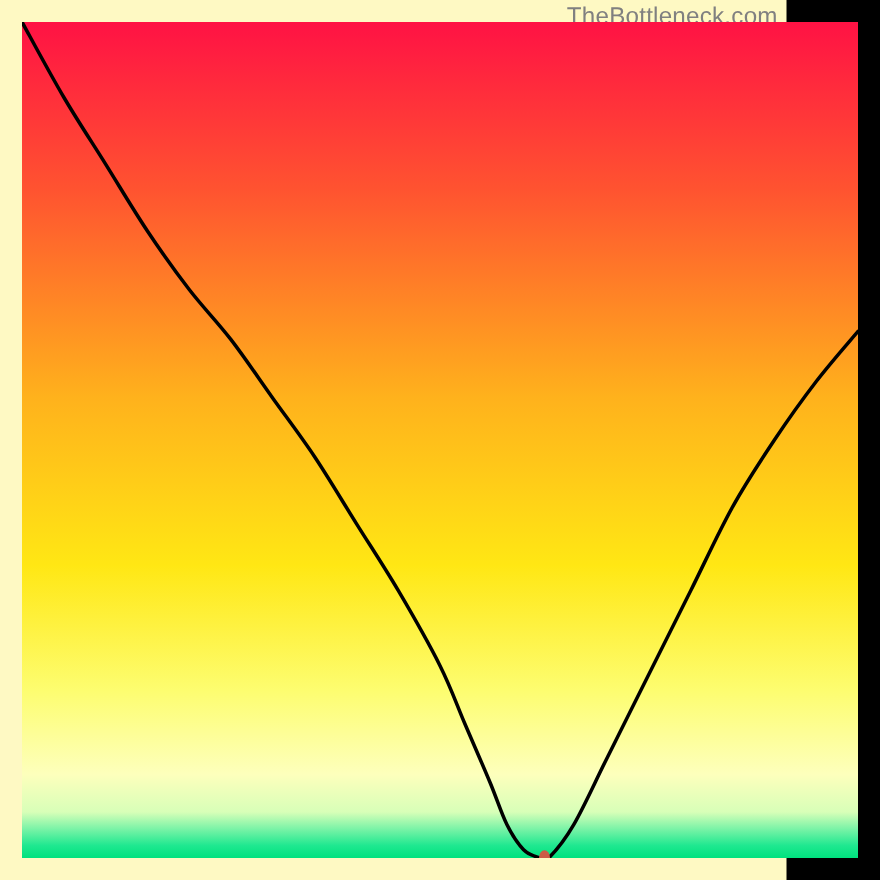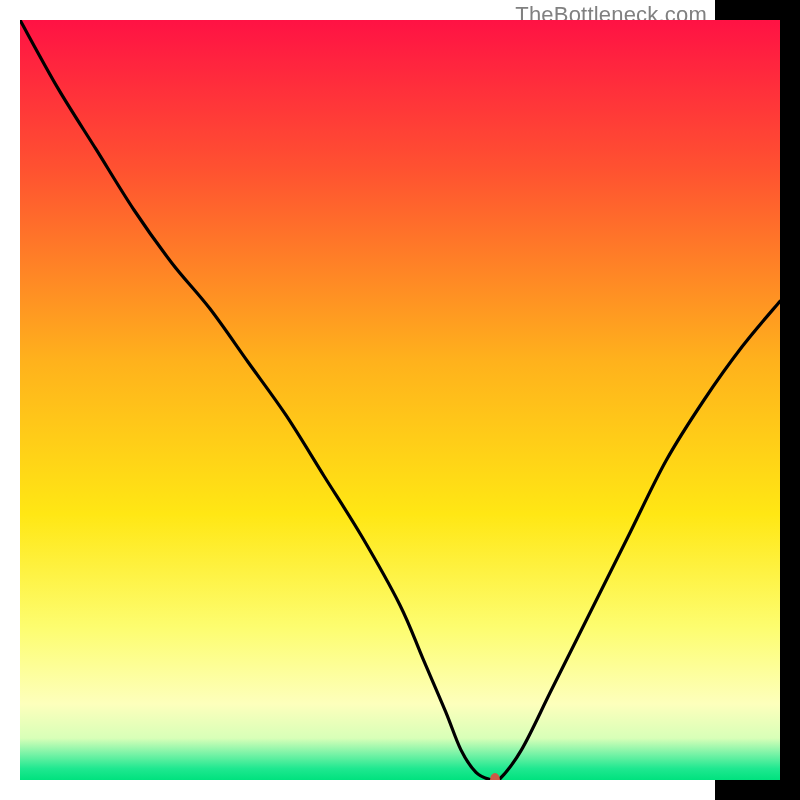--- a/index.html
+++ b/index.html
@@ -7,21 +7,21 @@
     padding: 0;
     width: 800px;
     height: 800px;
     background: #000;
     font-family: Arial, Helvetica, sans-serif;
   }
   .frame {
     position: relative;
     width: 715px;
     height: 800px;
-    background: #ffffff;
+    background: #fef9c3;
   }
   .plot-area {
     position: absolute;
     left: 20px;
     top: 20px;
     width: 760px;
     height: 760px;
   }
   .watermark {
     position: absolute;

